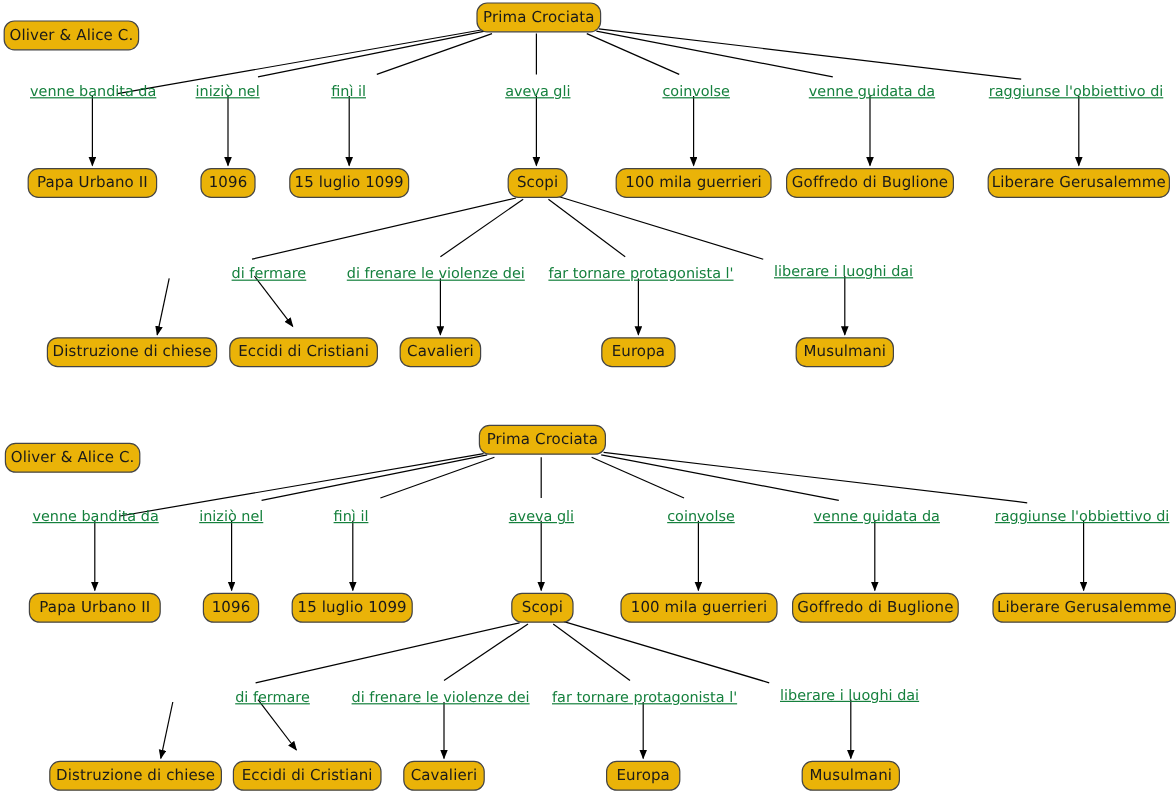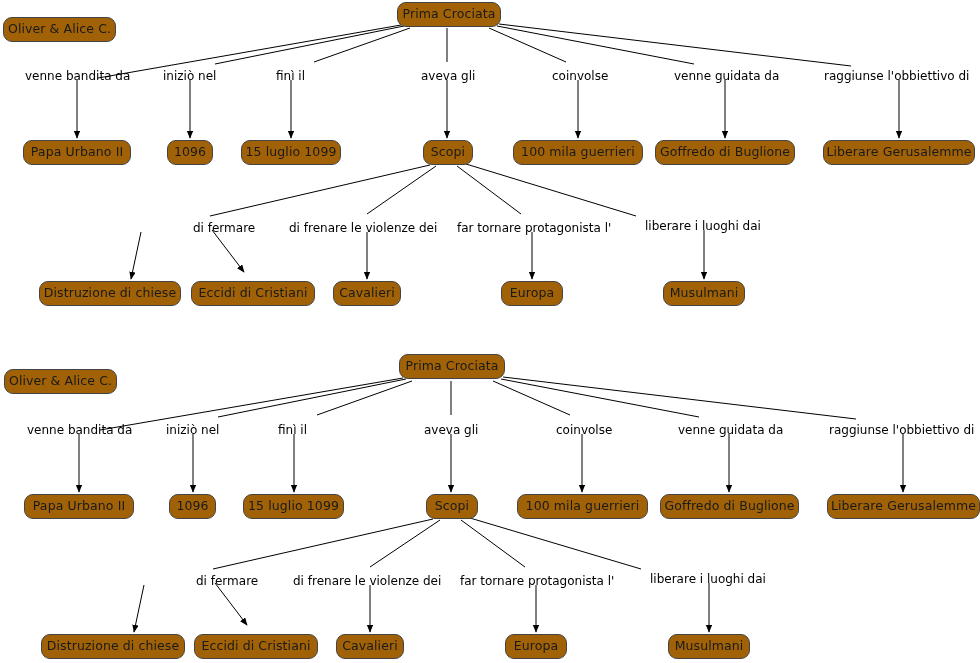--- a/index.html
+++ b/index.html
@@ -23,41 +23,42 @@
   svg.edges {
     position: absolute;
     left: 0; top: 0;
     width: 980px;
     height: 663px;
     pointer-events: none;
   }
   .node {
     position: absolute;
     box-sizing: border-box;
-    background: #a16207;
+    background: #eab308;
     border: 1px solid #444444;
     border-radius: 9px;
     color: #1a1a1a;
     display: flex;
     align-items: center;
     justify-content: center;
     white-space: nowrap;
     line-height: 1;
     padding: 0 7px;
     height: 25px;
     font-size: 12.5px;
     letter-spacing: 0.1px;
   }
   .edge-label {
     position: absolute;
-    color: #000000;
+    color: #15803d;
     font-size: 12px;
     white-space: nowrap;
     line-height: 1;
     background: transparent;
+    text-decoration: underline;
   }
 </style>
 </head>
 <body>
 
 <div id="canvas">
   <svg class="edges" id="edge-layer" viewBox="0 0 980 663" xmlns="http://www.w3.org/2000/svg">
     <defs>
       <marker id="arrow" markerWidth="10" markerHeight="10" refX="7.2" refY="3.2" orient="auto" markerUnits="userSpaceOnUse">
         <path d="M0,0 L8,3.2 L0,6.4 z" fill="#000000"></path>

